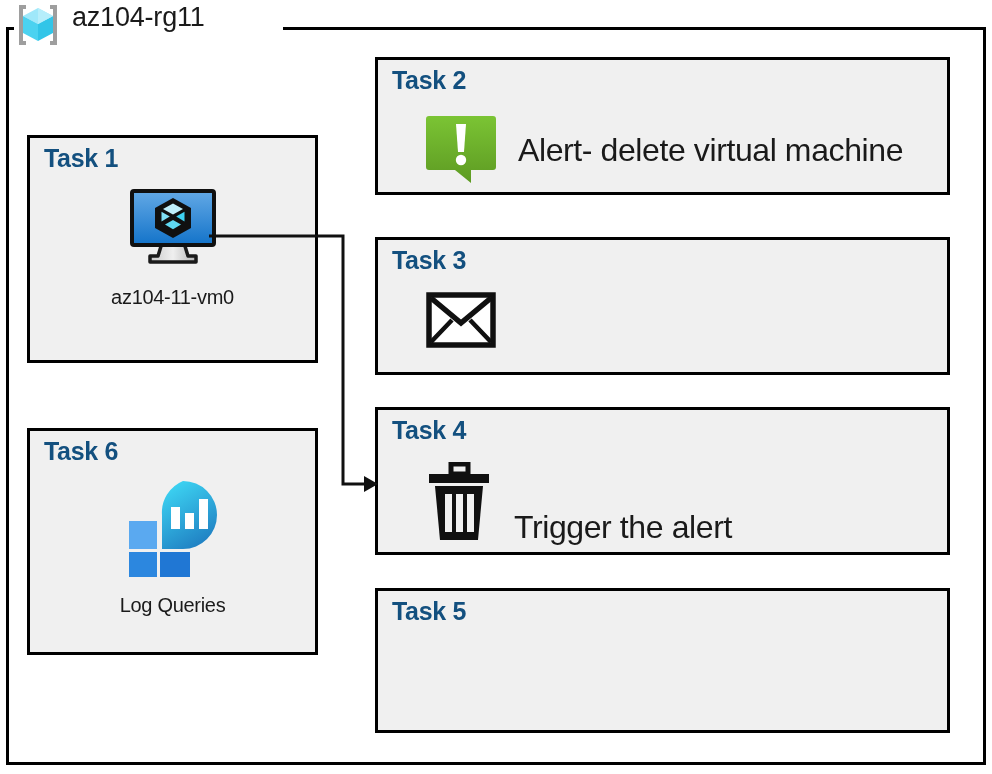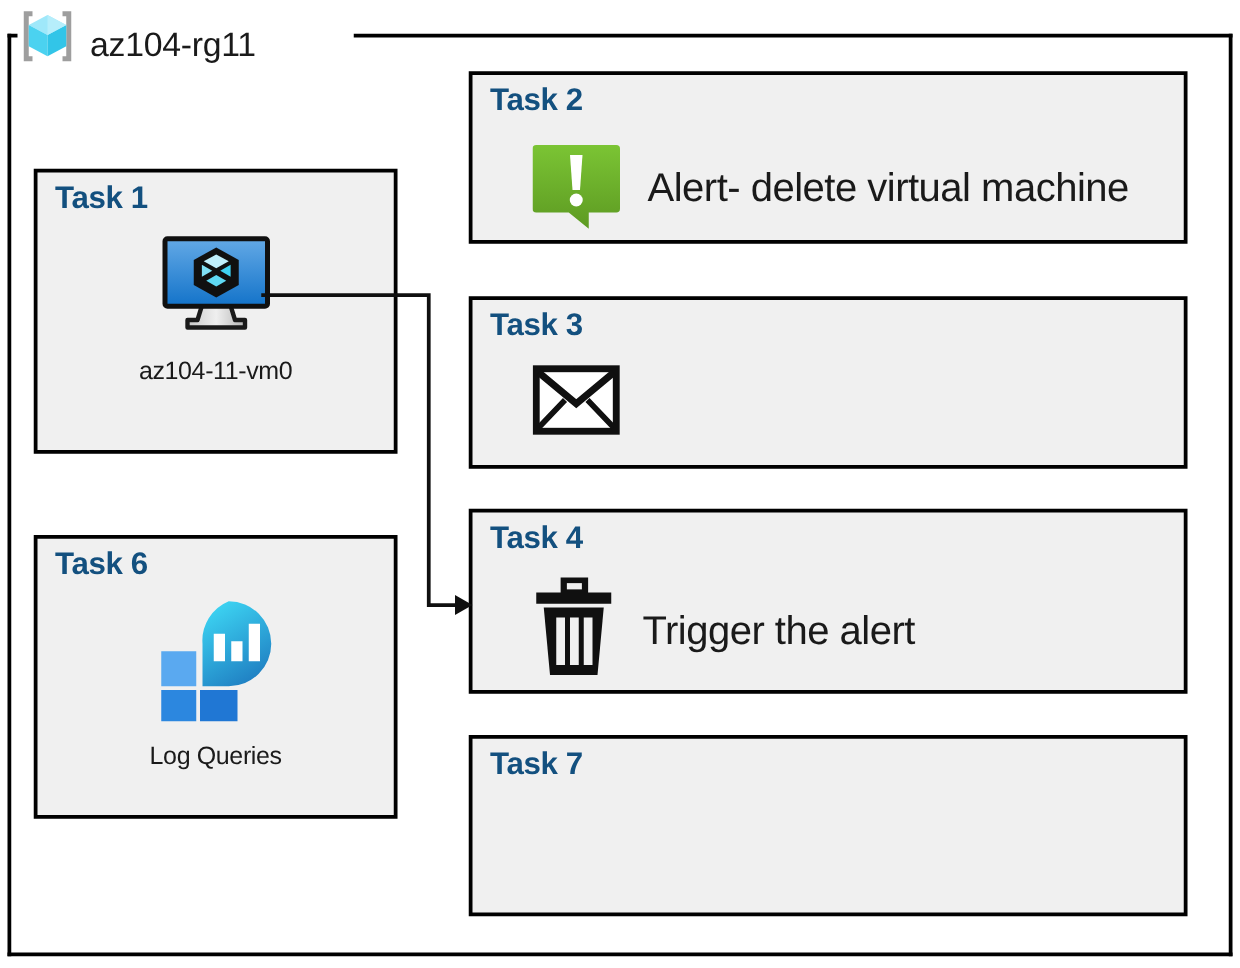--- a/index.html
+++ b/index.html
@@ -47,21 +47,21 @@
     width: 703px;
     height: 3px;
     background: #000000;
   }
   .rg-header {
     position: absolute;
     left: 14px;
     top: 2px;
     height: 50px;
     display: flex;
-    align-items: flex-end;
+    align-items: flex-start;
     gap: 10px;
     background: #ffffff;
     padding-right: 8px;
   }
   .rg-icon {
     width: 48px;
     height: 46px;
     display: block;
   }
   .rg-title {
@@ -130,21 +130,21 @@
   #task4 { left: 375px; top: 407px; width: 575px; height: 148px; }
   #task5 { left: 375px; top: 588px; width: 575px; height: 145px; }
 
   #task1 .vbox-icon   { top: 48px; }
   #task1 .vbox-caption{ top: 148px; }
   #task6 .vbox-icon   { top: 46px; }
   #task6 .vbox-caption{ top: 163px; }
 
   #task2 .hbox-row { left: 48px; top: 52px; }
   #task3 .hbox-row { left: 48px; top: 52px; }
-  #task4 .hbox-row { left: 48px; top: 52px; }
+  #task4 .hbox-row { left: 48px; top: 52px; align-items: flex-end; }
   #task5 .hbox-row { left: 48px; top: 48px; }
 
   
   .connector { position: absolute; left: 0; top: 0; width: 992px; height: 774px; pointer-events: none; }
 </style>
 </head>
 <body>
 
 <div id="canvas">
 
@@ -268,21 +268,21 @@
           <rect x="19" y="32" width="7" height="38" fill="#F0F0F0"></rect>
           <rect x="30" y="32" width="7" height="38" fill="#F0F0F0"></rect>
           <rect x="41" y="32" width="7" height="38" fill="#F0F0F0"></rect>
         </svg>
       </span>
       <span class="hbox-label">Trigger the alert</span>
     </div>
   </div>
 
   <div class="task-box" id="task5">
-    <div class="task-title">Task 7</div>
+    <div class="task-title">Task 5</div>
   </div>
 
   <svg class="connector" xmlns="http://www.w3.org/2000/svg">
     <path d="M209 236 L343 236 L343 484 L364 484" fill="none" stroke="#101010" stroke-width="3"></path>
     <polygon points="364,476 378,484 364,492" fill="#101010"></polygon>
   </svg>
 
 </div>
 
 </body></html>

